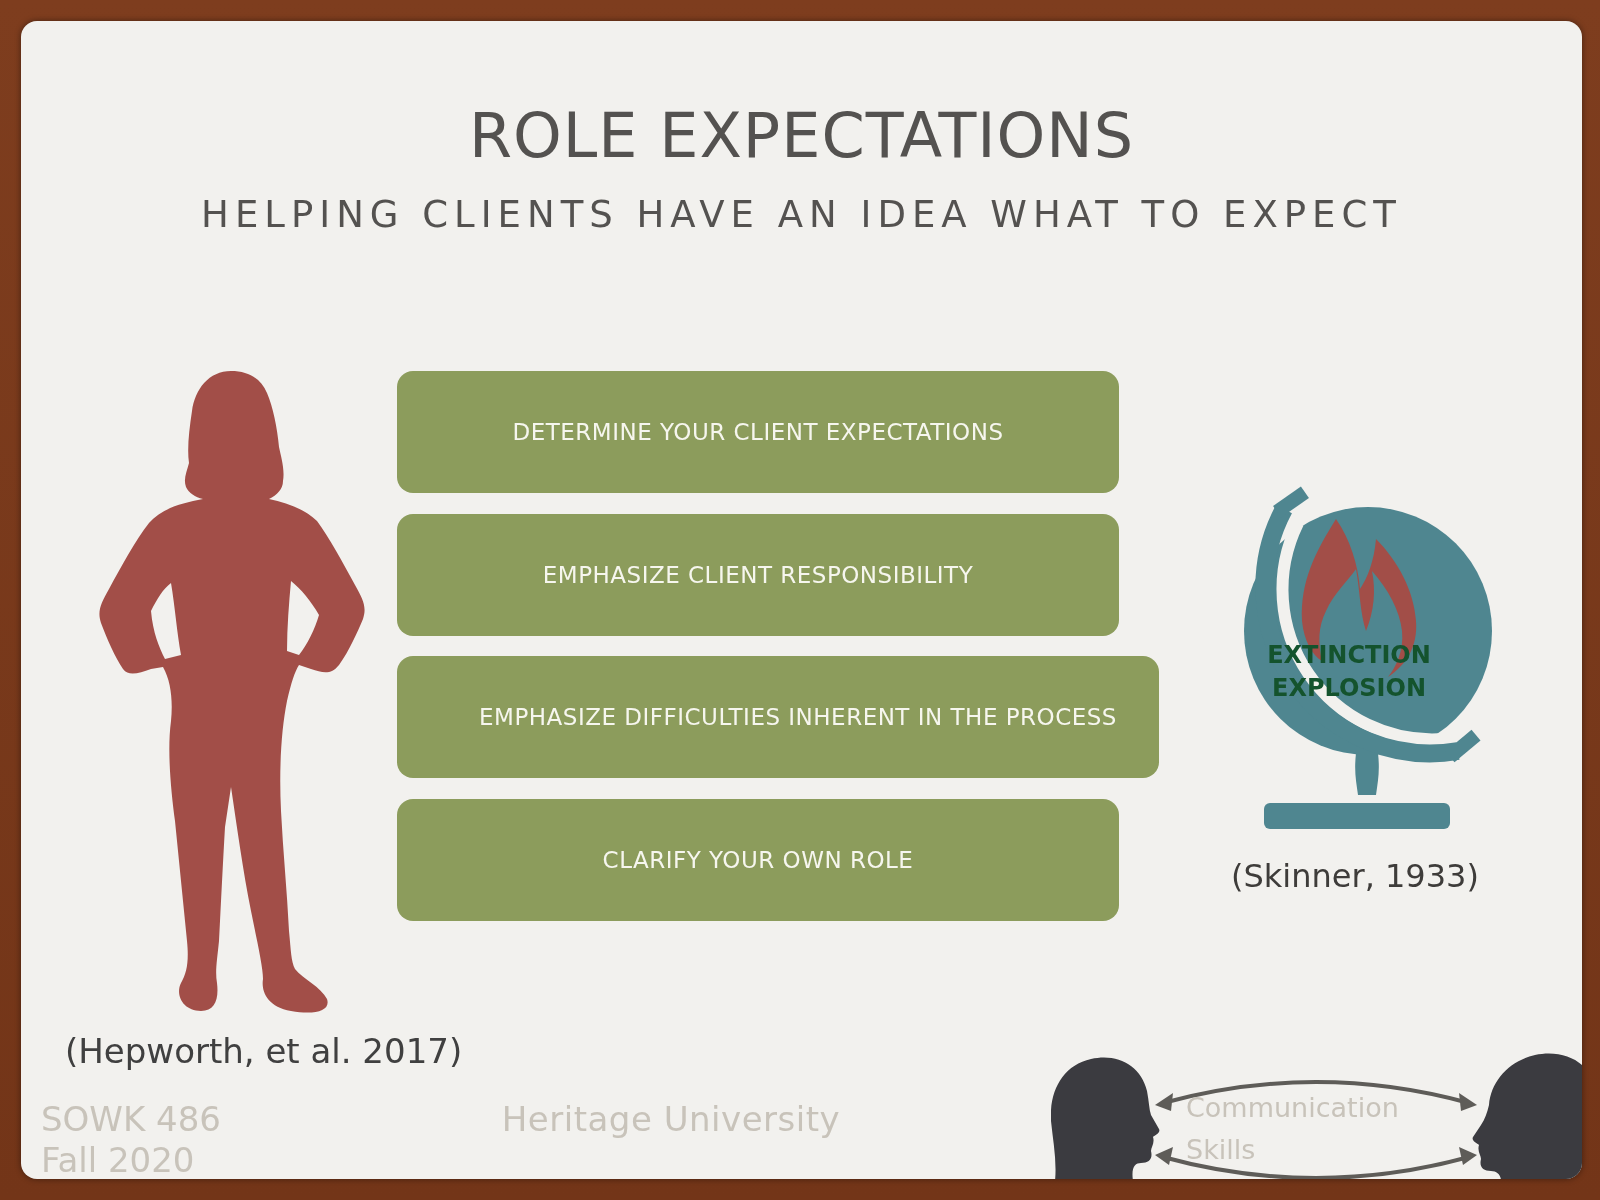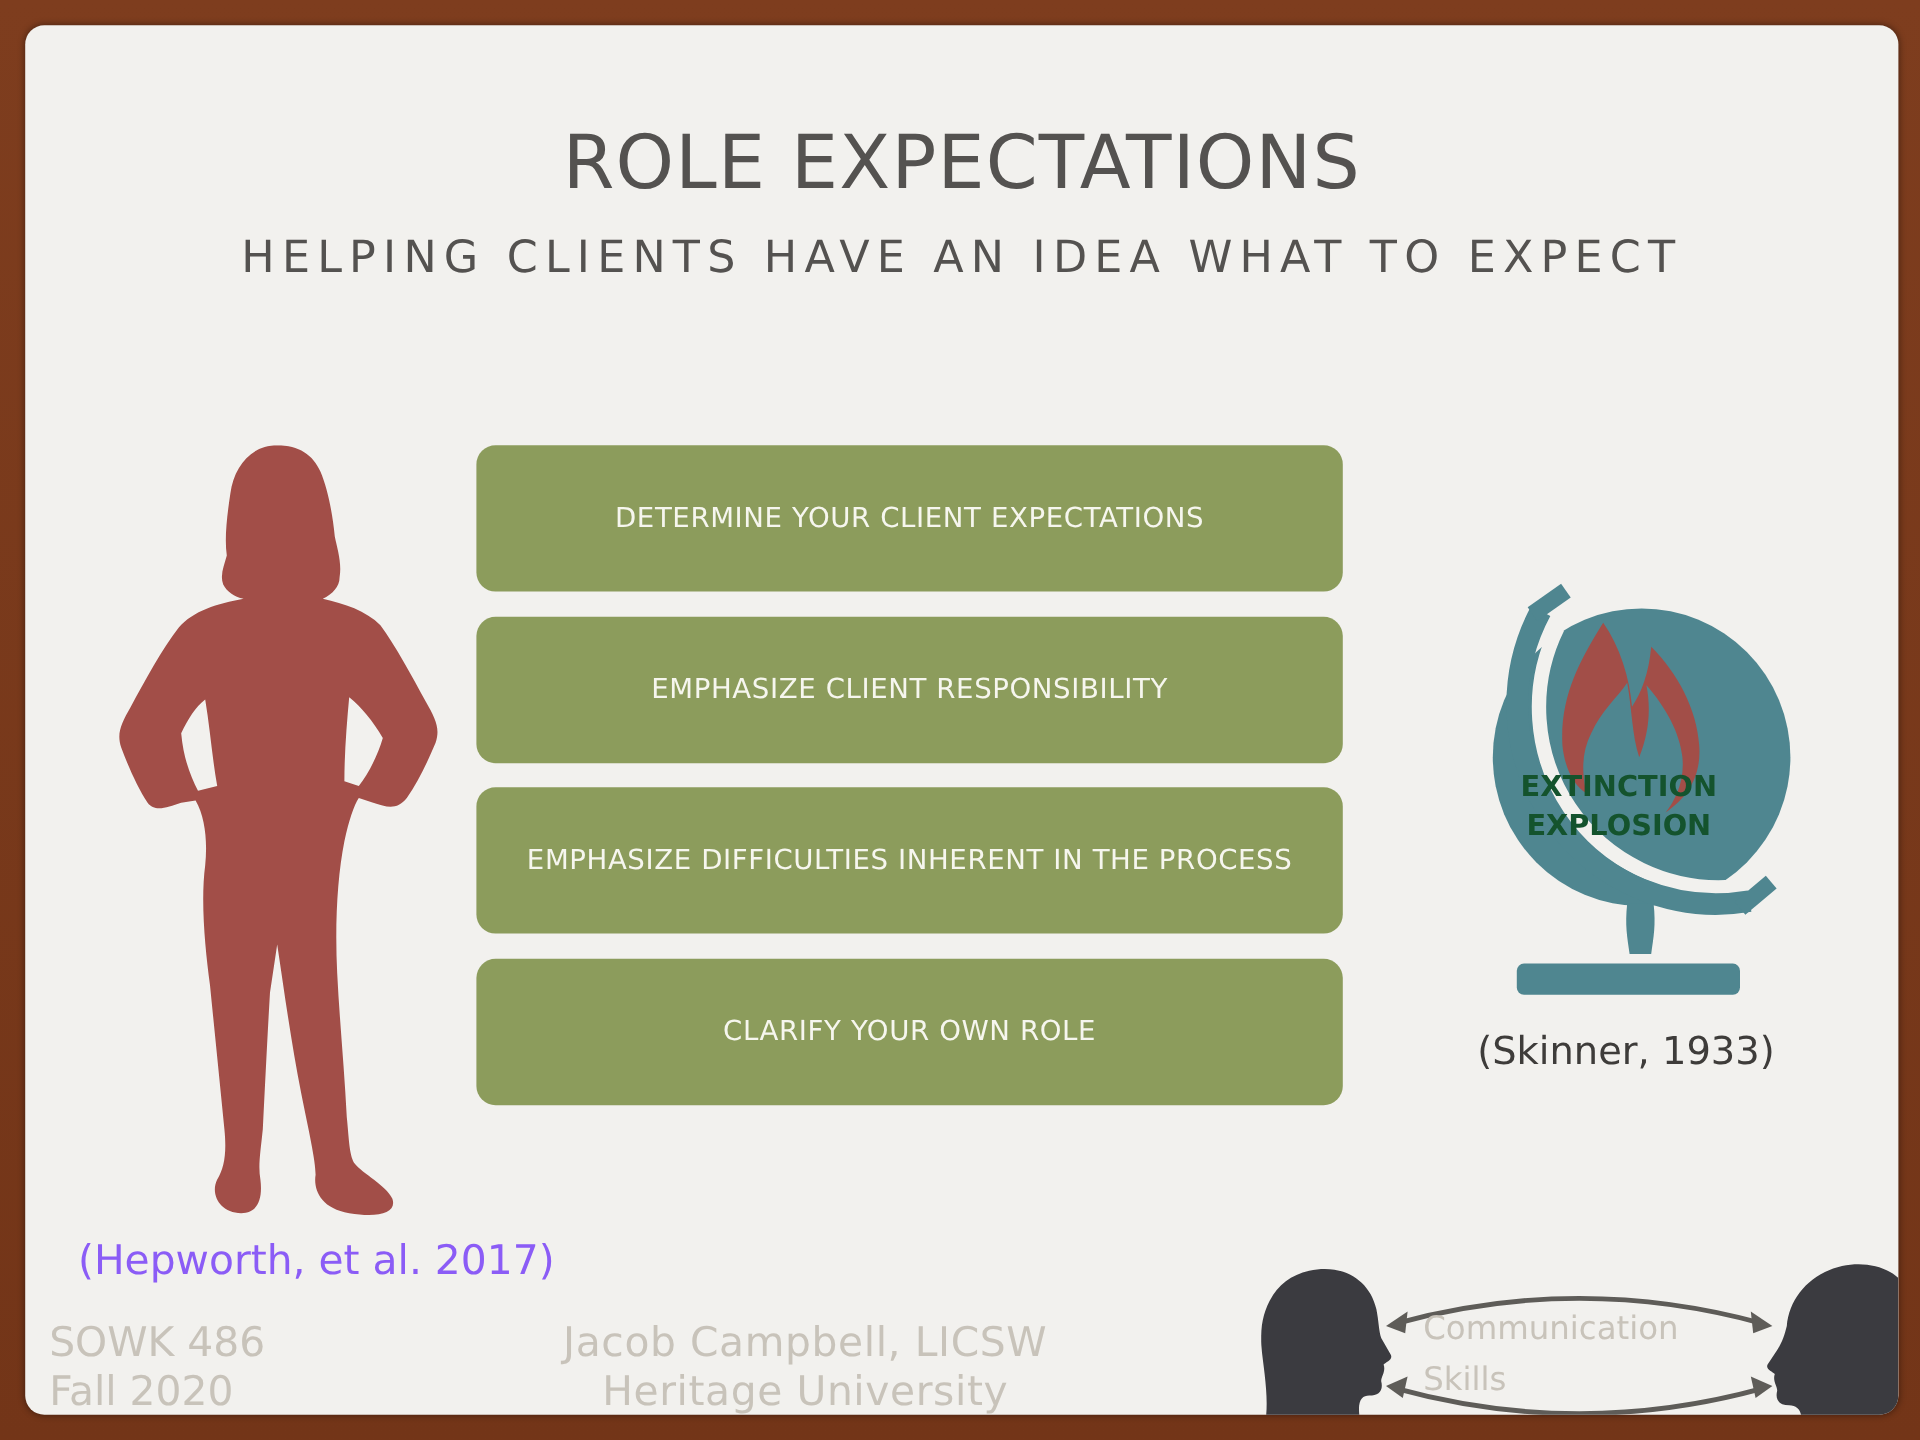--- a/index.html
+++ b/index.html
@@ -31,21 +31,21 @@
   .box {
     position:absolute; left:0; width:722px; height:122px;
     background:#8c9c5c; border-radius:16px;
     display:flex; align-items:center; justify-content:center;
     color:#f6f6ee; font-family:"DejaVu Sans", sans-serif; font-size:23px;
     letter-spacing:0.5px;
   }
   .person { position:absolute; left:70px; top:350px; width:280px; height:660px; }
   .cite-left {
     position:absolute; left:44px; top:1010px;
-    font-family:"DejaVu Sans", sans-serif; font-size:34px; color:#8b5cf6;text-align:center;
+    font-family:"DejaVu Sans", sans-serif; font-size:34px; color:#404040;text-align:center;
   }
   .globe { position:absolute; left:1185px; top:460px; width:300px; height:360px; }
   .globe-label {
     position:absolute; left:1217px; top:618px; width:222px; text-align:center;
     font-family:"DejaVu Sans", sans-serif; font-size:24px; color:#14532d; line-height:33px;font-weight:bold;
   }
   .cite-right {
     position:absolute; left:1210px; top:836px;
     font-family:"DejaVu Sans", sans-serif; font-size:32px; color:#3e3c3a;
   }
@@ -95,21 +95,21 @@
 
   <div class="cite-left">(Hepworth, et al. 2017)</div>
 
   <div class="boxes">
     <div class="box" style="top:0;">
       <span>DETERMINE YOUR CLIENT EXPECTATIONS</span>
     </div>
     <div class="box" style="top:143px;">
       <span>EMPHASIZE CLIENT RESPONSIBILITY</span>
     </div>
-    <div class="box" style="top:285px;">
+    <div class="box" style="top:285px;padding-left:40px;">
       <span>EMPHASIZE DIFFICULTIES INHERENT IN THE PROCESS</span>
     </div>
     <div class="box" style="top:428px;">
       <span>CLARIFY YOUR OWN ROLE</span>
     </div>
   </div>
 
   <svg class="globe" viewBox="0 0 300 360">
 
     <circle cx="162" cy="150" r="124" fill="#4f8690"></circle>
@@ -136,21 +136,20 @@
     <div>EXTINCTION</div>
     <div>EXPLOSION</div>
   </div>
   <div class="cite-right">(Skinner, 1933)</div>
 
   <div class="footer-left">
     <div>SOWK 486</div>
     <div>Fall 2020</div>
   </div>
   <div class="footer-mid">
-    <div>Jacob Campbell, LICSW</div>
     <div>Heritage University</div>
   </div>
 
   <svg class="comm" viewBox="0 0 531 130">
 
     <path fill="#3b3b40" d="M4 130 C6 110 2 90 0 70 C-2 40 12 14 40 8 C66 2 90 14 96 40
       C98 50 98 58 100 64 L108 78 C110 82 104 84 102 86 C104 92 100 96 100 100
       C102 108 98 112 90 112 C84 112 80 116 82 130 Z"></path>
 
     <path fill="#3b3b40" d="M531 130 L531 14 C520 4 502 0 484 4 C458 10 440 30 438 54

